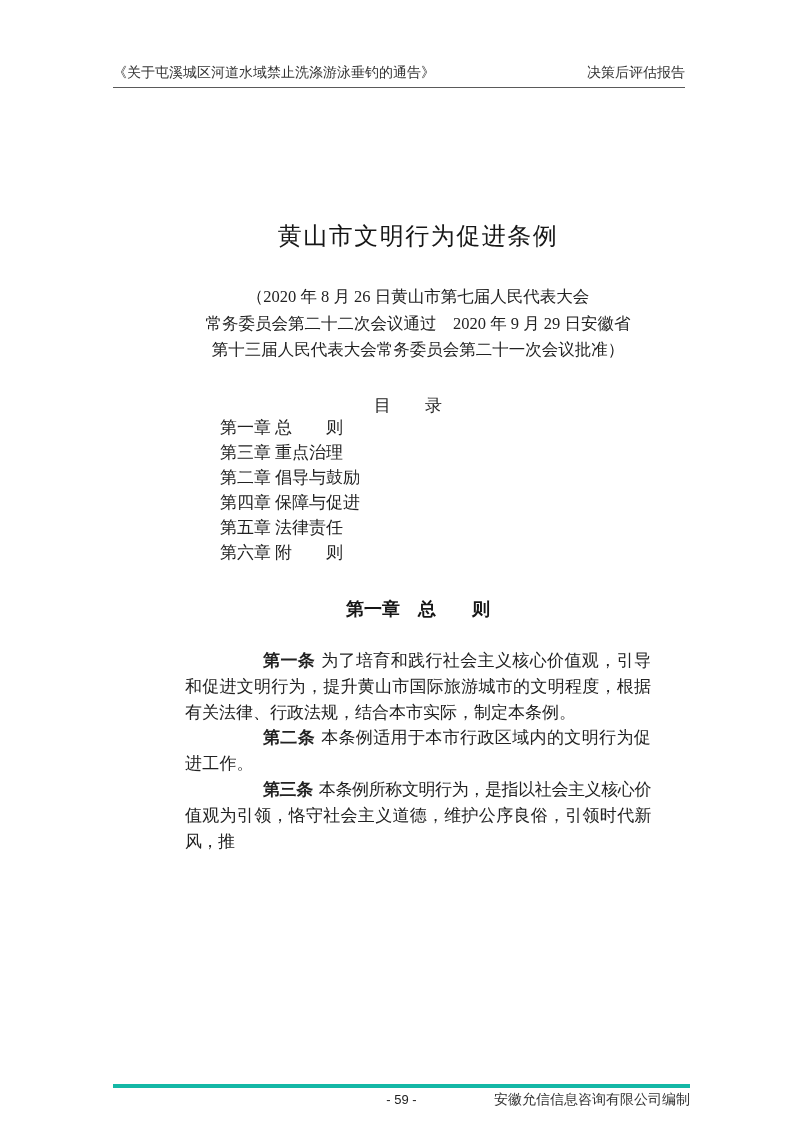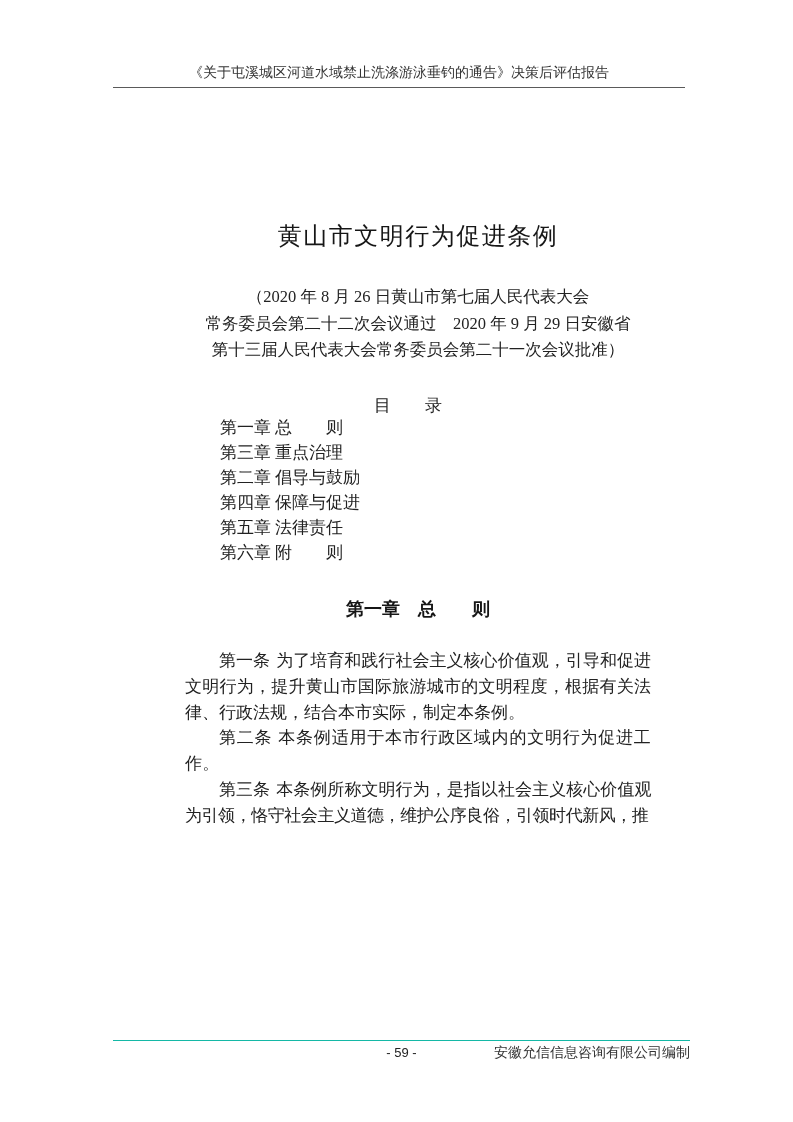--- a/index.html
+++ b/index.html
@@ -7,21 +7,21 @@
     position:relative;
     width:793px;height:1122px;
     background:#ffffff;
     font-family:"Liberation Serif","DejaVu Serif",serif;
     color:#1f1f1f;
     overflow:hidden;
   }
   
   .header{
     position:absolute;left:113px;right:108px;top:64px;
-    display:flex;justify-content:center;align-items:flex-end;
+    display:flex;justify-content:space-between;align-items:flex-end;
     padding-bottom:5px;
     border-bottom:1px solid #5a5a5a;
     font-size:14px;color:#333333;
   }
   
   .doc-title{
     position:absolute;left:185px;width:466px;top:220px;
     text-align:center;
     font-size:24px;font-weight:normal;letter-spacing:1.5px;
     color:#161616;
@@ -48,27 +48,27 @@
     text-align:center;
     font-size:18px;font-weight:bold;color:#161616;
   }
   
   .articles{
     position:absolute;left:185px;width:466px;top:648px;
     font-size:17px;line-height:25.8px;
     text-align:justify;color:#222222;
   }
   .articles p{margin:0;text-indent:2em;}
-  .article-label{font-weight:normal;margin-right:6px;}
+  .article-label{font-weight:bold;margin-right:6px;margin-left:44px;}
   .art-2{letter-spacing:0.2px;}
   .art-3{letter-spacing:-0.45px;}
   
   .footer{
-    position:absolute;left:113px;right:103px;top:1040px;
-    border-top:1px solid #14b8a6;
+    position:absolute;left:113px;right:103px;top:1084px;
+    border-top:4px solid #14b8a6;
     padding-top:4px;height:22px;
   }
   .footer .page-num{
     position:absolute;left:0;right:0;top:4px;
     text-align:center;
     font-size:13px;color:#222222;
     font-family:"Liberation Sans","DejaVu Sans",sans-serif;
   }
   .footer .credit{
     position:absolute;right:0;top:3px;

